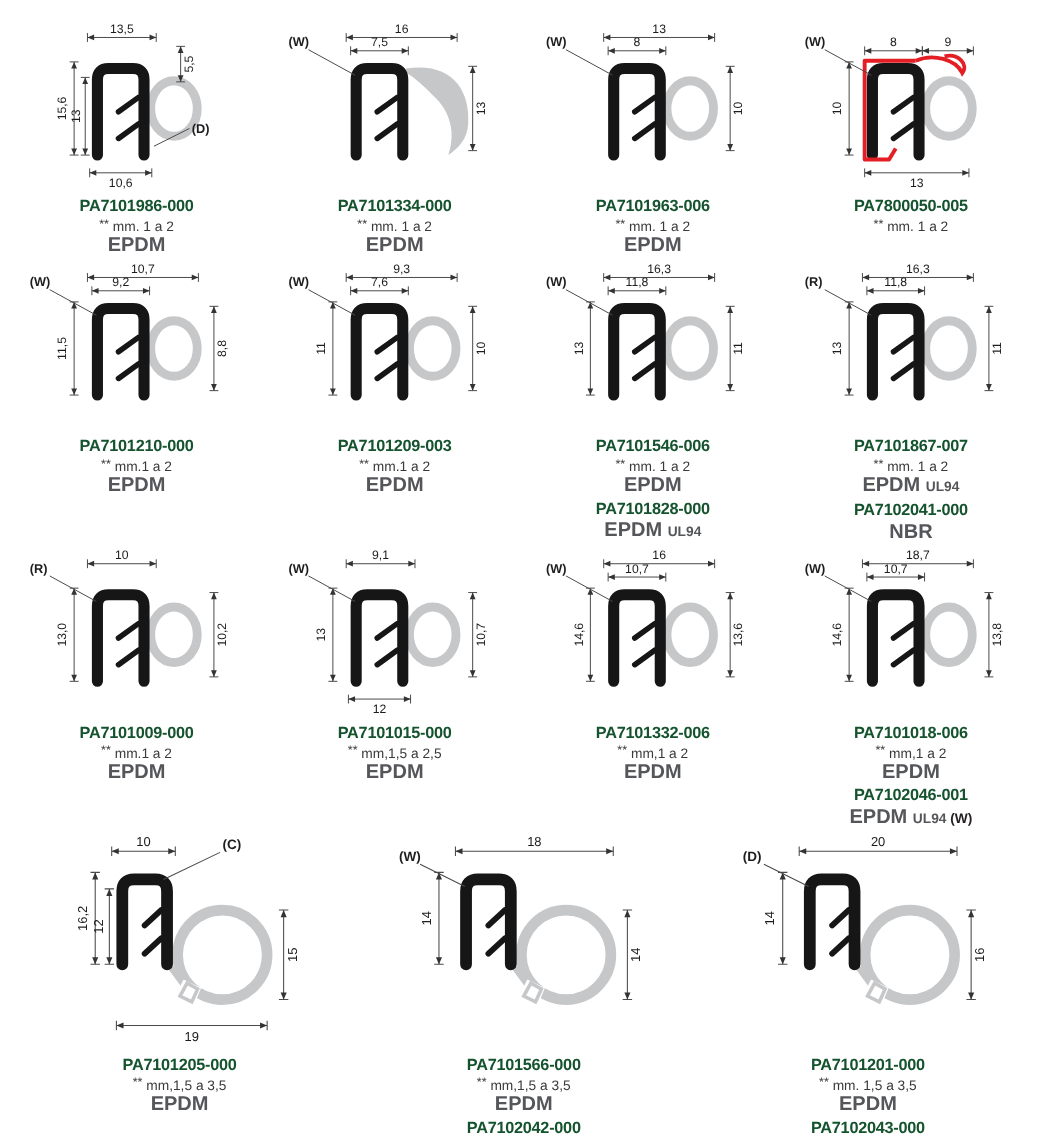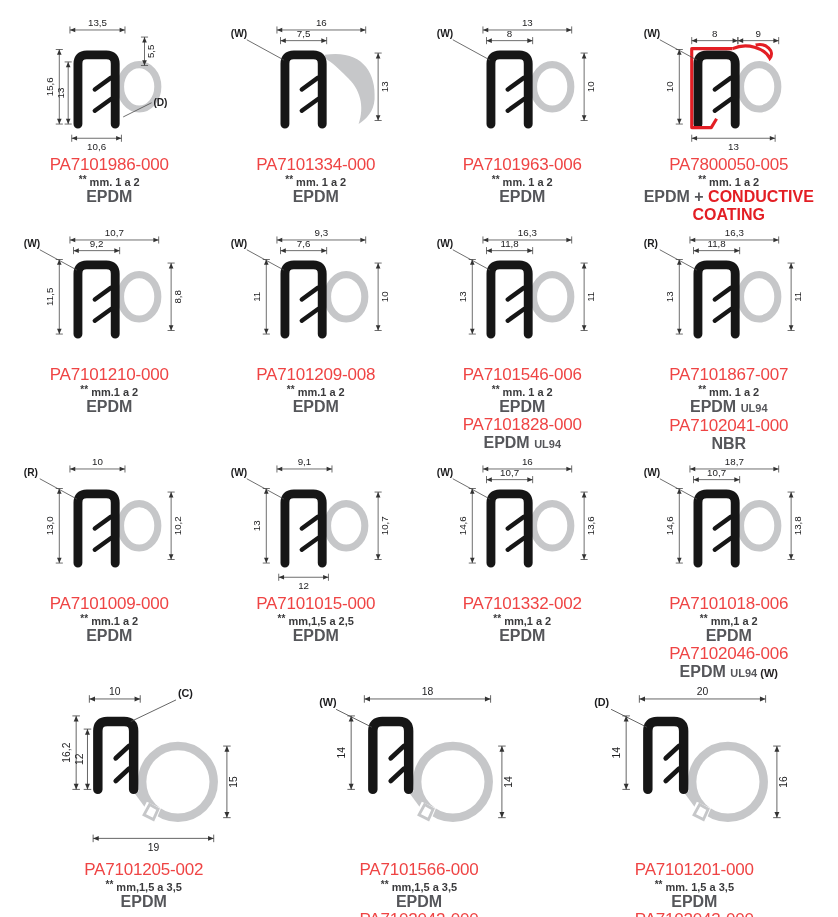--- a/index.html
+++ b/index.html
@@ -4,22 +4,22 @@
 <style>
   html,body{margin:0;padding:0;background:#fff;}
   body{font-family:"Liberation Sans", sans-serif; -webkit-font-smoothing:antialiased;}
   .page{width:838px;height:917px;overflow:hidden;background:#fff;position:relative;padding-top:14px;box-sizing:border-box;}
   .row{display:grid;align-items:start;padding:0 6px;}
   .row.cols4{grid-template-columns:repeat(4,1fr);}
   .row.cols3{grid-template-columns:repeat(3,1fr);}
   .cell{display:flex;flex-direction:column;align-items:center;text-align:center;}
   .drawwrap{line-height:0;}
   .drawwrap svg{display:block;}
-  .t-part{font-size:17px;font-weight:normal;color:#ef4444;line-height:18px;letter-spacing:-0.2px;}
-  .t-clamp{font-size:11px;color:#3a3a3c;line-height:12px;font-weight:bold;}
+  .t-part{font-size:13px;font-weight:bold;color:#14532d;line-height:18px;letter-spacing:-0.2px;}
+  .t-clamp{font-size:11px;color:#3a3a3c;line-height:12px;font-weight:normal;}
   .t-clamp .stars{font-size:10px;vertical-align:3px;}
   .t-mat{font-size:16px;font-weight:bold;color:#55565a;line-height:18px;max-width:200px;text-align:center;}
   .seg-red{color:#e31e24;}
   .seg-small{font-size:11px;margin-top:35px;}
   .seg-smallbold{font-size:11px;color:#231f20;}
   svg text{font-size:11px;fill:#1d1d1f;font-family:"Liberation Sans",sans-serif;}
   svg text.mk{font-weight:bold;font-size:11.5px;}
   .dim{stroke:#4a4a4a;stroke-width:0.9;fill:none;}
   .ah{fill:#333;}
 </style>
@@ -202,21 +202,20 @@
   <polygon class="ah" points="58,140 64,137.4 64,142.6"></polygon>
   <polygon class="ah" points="152,140 146,137.4 146,142.6"></polygon>
   <text x="105" y="153" text-anchor="middle">13</text>
               </g>
               <text class="mk" x="4" y="26">(W)</text>
               <line class="dim" x1="22" y1="29" x2="64" y2="52"></line>
             </svg>
           </div>
           <div class="t-part">PA7800050-005</div>
           <div class="t-clamp"><span class="stars">**</span> mm. 1 a 2</div>
-          <div class="t-mat"><span>EPDM + </span><span class="seg-red">CONDUCTIVE COATING</span></div>
         </div>
       </div>
       <div class="row cols4">
         <div class="cell">
           <div class="drawwrap">
             <svg class="drawing" viewBox="0 0 200 160" width="178" height="142">
               <ellipse cx="134" cy="82" rx="21" ry="25" fill="#fff" stroke="#c6c7c9" stroke-width="8"></ellipse>
               <path d="M 65 124 L 65 56 Q 65 46 75 46 L 97 46 Q 107 46 107 56 L 107 124" fill="none" stroke="#161616" stroke-width="10" stroke-linecap="round"></path>
   <path d="M 102 72 L 84 85" stroke="#161616" stroke-width="5" stroke-linecap="round" fill="none"></path>
   <path d="M 102 96 L 84 109" stroke="#161616" stroke-width="5" stroke-linecap="round" fill="none"></path>
@@ -296,21 +295,21 @@
   <line class="dim" x1="166" y1="120" x2="174" y2="120"></line>
   <line class="dim" x1="170" y1="44" x2="170" y2="120"></line>
   <polygon class="ah" points="170,44 167.4,50 172.6,50"></polygon>
   <polygon class="ah" points="170,120 167.4,114 172.6,114"></polygon>
   <text x="181" y="82" text-anchor="middle" transform="rotate(-90 181 82)">10</text>
               </g>
               <text class="mk" x="4" y="26">(W)</text>
               <line class="dim" x1="22" y1="29" x2="64" y2="52"></line>
             </svg>
           </div>
-          <div class="t-part">PA7101209-008</div>
+          <div class="t-part">PA7101209-003</div>
           <div class="t-clamp"><span class="stars">**</span> mm.1 a 2</div>
           <div class="t-mat"><span>EPDM</span></div>
         </div>
         <div class="cell">
           <div class="drawwrap">
             <svg class="drawing" viewBox="0 0 200 160" width="178" height="142">
               <ellipse cx="134" cy="82" rx="21" ry="25" fill="#fff" stroke="#c6c7c9" stroke-width="8"></ellipse>
               <path d="M 65 124 L 65 56 Q 65 46 75 46 L 97 46 Q 107 46 107 56 L 107 124" fill="none" stroke="#161616" stroke-width="10" stroke-linecap="round"></path>
   <path d="M 102 72 L 84 85" stroke="#161616" stroke-width="5" stroke-linecap="round" fill="none"></path>
   <path d="M 102 96 L 84 109" stroke="#161616" stroke-width="5" stroke-linecap="round" fill="none"></path>
@@ -529,21 +528,21 @@
   <line class="dim" x1="166" y1="120" x2="174" y2="120"></line>
   <line class="dim" x1="170" y1="44" x2="170" y2="120"></line>
   <polygon class="ah" points="170,44 167.4,50 172.6,50"></polygon>
   <polygon class="ah" points="170,120 167.4,114 172.6,114"></polygon>
   <text x="181" y="82" text-anchor="middle" transform="rotate(-90 181 82)">13,6</text>
               </g>
               <text class="mk" x="4" y="26">(W)</text>
               <line class="dim" x1="22" y1="29" x2="64" y2="52"></line>
             </svg>
           </div>
-          <div class="t-part">PA7101332-002</div>
+          <div class="t-part">PA7101332-006</div>
           <div class="t-clamp"><span class="stars">**</span> mm,1 a 2</div>
           <div class="t-mat"><span>EPDM</span></div>
         </div>
         <div class="cell">
           <div class="drawwrap">
             <svg class="drawing" viewBox="0 0 200 160" width="178" height="142">
               <ellipse cx="134" cy="82" rx="21" ry="25" fill="#fff" stroke="#c6c7c9" stroke-width="8"></ellipse>
               <path d="M 65 124 L 65 56 Q 65 46 75 46 L 97 46 Q 107 46 107 56 L 107 124" fill="none" stroke="#161616" stroke-width="10" stroke-linecap="round"></path>
   <path d="M 102 72 L 84 85" stroke="#161616" stroke-width="5" stroke-linecap="round" fill="none"></path>
   <path d="M 102 96 L 84 109" stroke="#161616" stroke-width="5" stroke-linecap="round" fill="none"></path>
@@ -579,21 +578,21 @@
   <polygon class="ah" points="170,120 167.4,114 172.6,114"></polygon>
   <text x="181" y="82" text-anchor="middle" transform="rotate(-90 181 82)">13,8</text>
               </g>
               <text class="mk" x="4" y="26">(W)</text>
               <line class="dim" x1="22" y1="29" x2="64" y2="52"></line>
             </svg>
           </div>
           <div class="t-part">PA7101018-006</div>
           <div class="t-clamp"><span class="stars">**</span> mm,1 a 2</div>
           <div class="t-mat"><span>EPDM</span></div>
-          <div class="t-part"><span>PA7102046-006</span></div>
+          <div class="t-part"><span>PA7102046-001</span></div>
           <div class="t-mat"><span>EPDM </span><span class="seg-small">UL94</span><span class="seg-smallbold"> (W)</span></div>
         </div>
       </div>
       <div class="row cols3">
         <div class="cell">
           <div class="drawwrap">
             <svg class="drawing" viewBox="0 0 220 190" width="208" height="179">
               <circle cx="146" cy="106" r="38" fill="none" stroke="#c6c7c9" stroke-width="9"></circle>
         <polygon points="100,118 122,148 112,112" fill="#c6c7c9"></polygon>
         <polygon points="113,127 128,134 121,151 105,143" fill="#fff"></polygon>
@@ -638,21 +637,21 @@
   <line class="dim" x1="184" y1="162" x2="184" y2="170"></line>
   <line class="dim" x1="56" y1="166" x2="184" y2="166"></line>
   <polygon class="ah" points="56,166 62,163.4 62,168.6"></polygon>
   <polygon class="ah" points="184,166 178,163.4 178,168.6"></polygon>
   <text x="120" y="179" text-anchor="middle">19</text>
               </g>
               <text class="mk" x="146" y="16">(C)</text>
               <line class="dim" x1="144" y1="19" x2="96" y2="42"></line>
             </svg>
           </div>
-          <div class="t-part">PA7101205-002</div>
+          <div class="t-part">PA7101205-000</div>
           <div class="t-clamp"><span class="stars">**</span> mm,1,5 a 3,5</div>
           <div class="t-mat"><span>EPDM</span></div>
         </div>
         <div class="cell">
           <div class="drawwrap">
             <svg class="drawing" viewBox="0 0 220 190" width="208" height="179">
               <circle cx="146" cy="106" r="38" fill="none" stroke="#c6c7c9" stroke-width="9"></circle>
         <polygon points="100,118 122,148 112,112" fill="#c6c7c9"></polygon>
         <polygon points="113,127 128,134 121,151 105,143" fill="#fff"></polygon>
         <polygon points="116,130 125,135 120,146 110,141" fill="none" stroke="#c6c7c9" stroke-width="3"></polygon>

